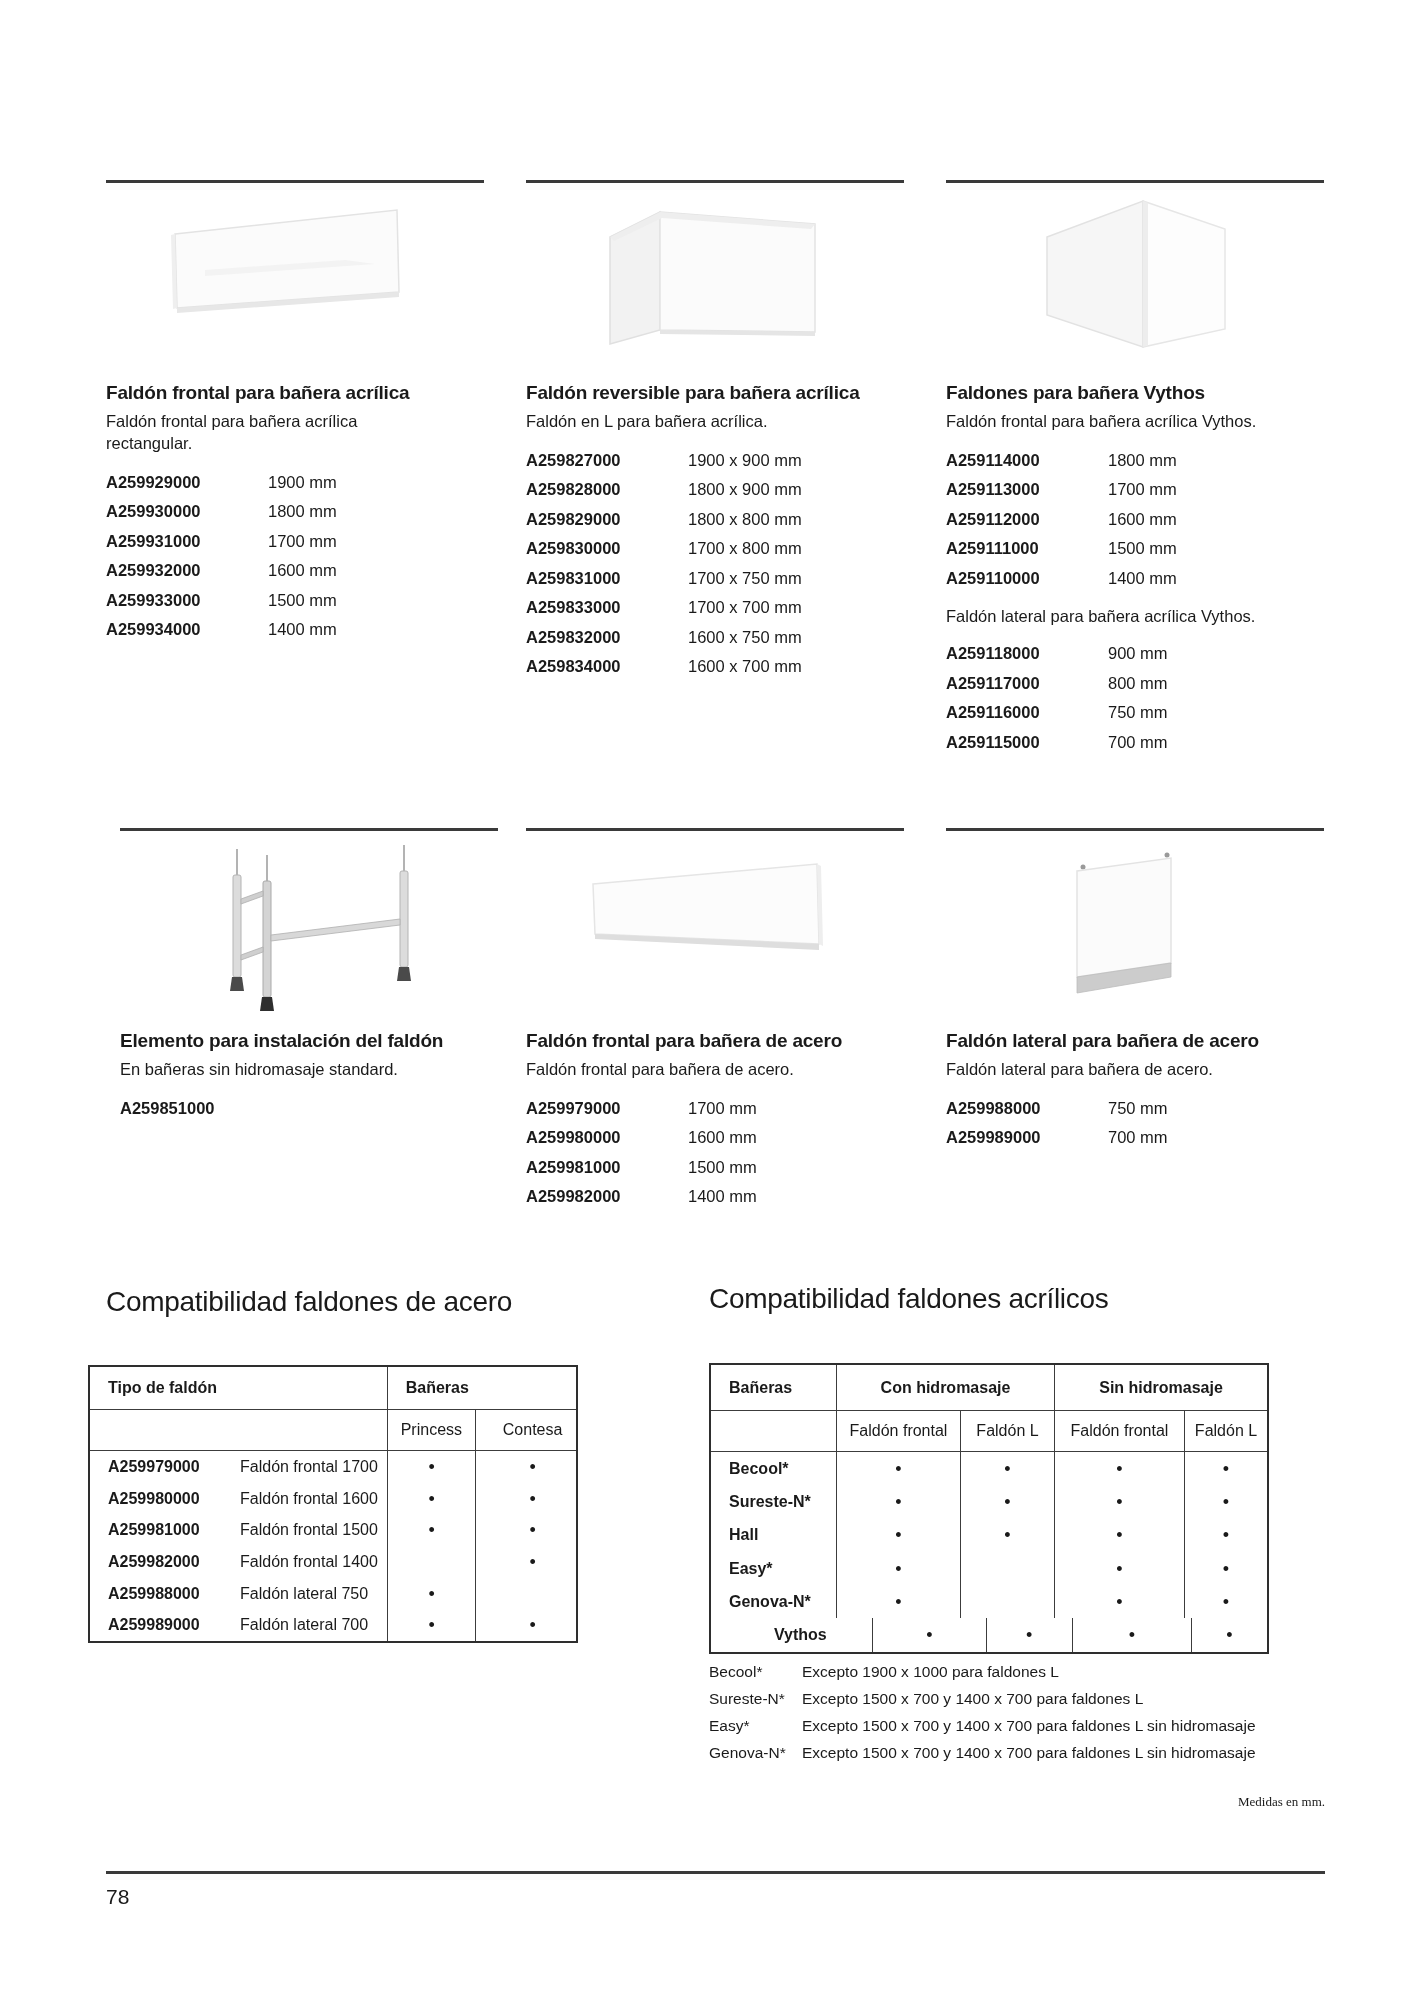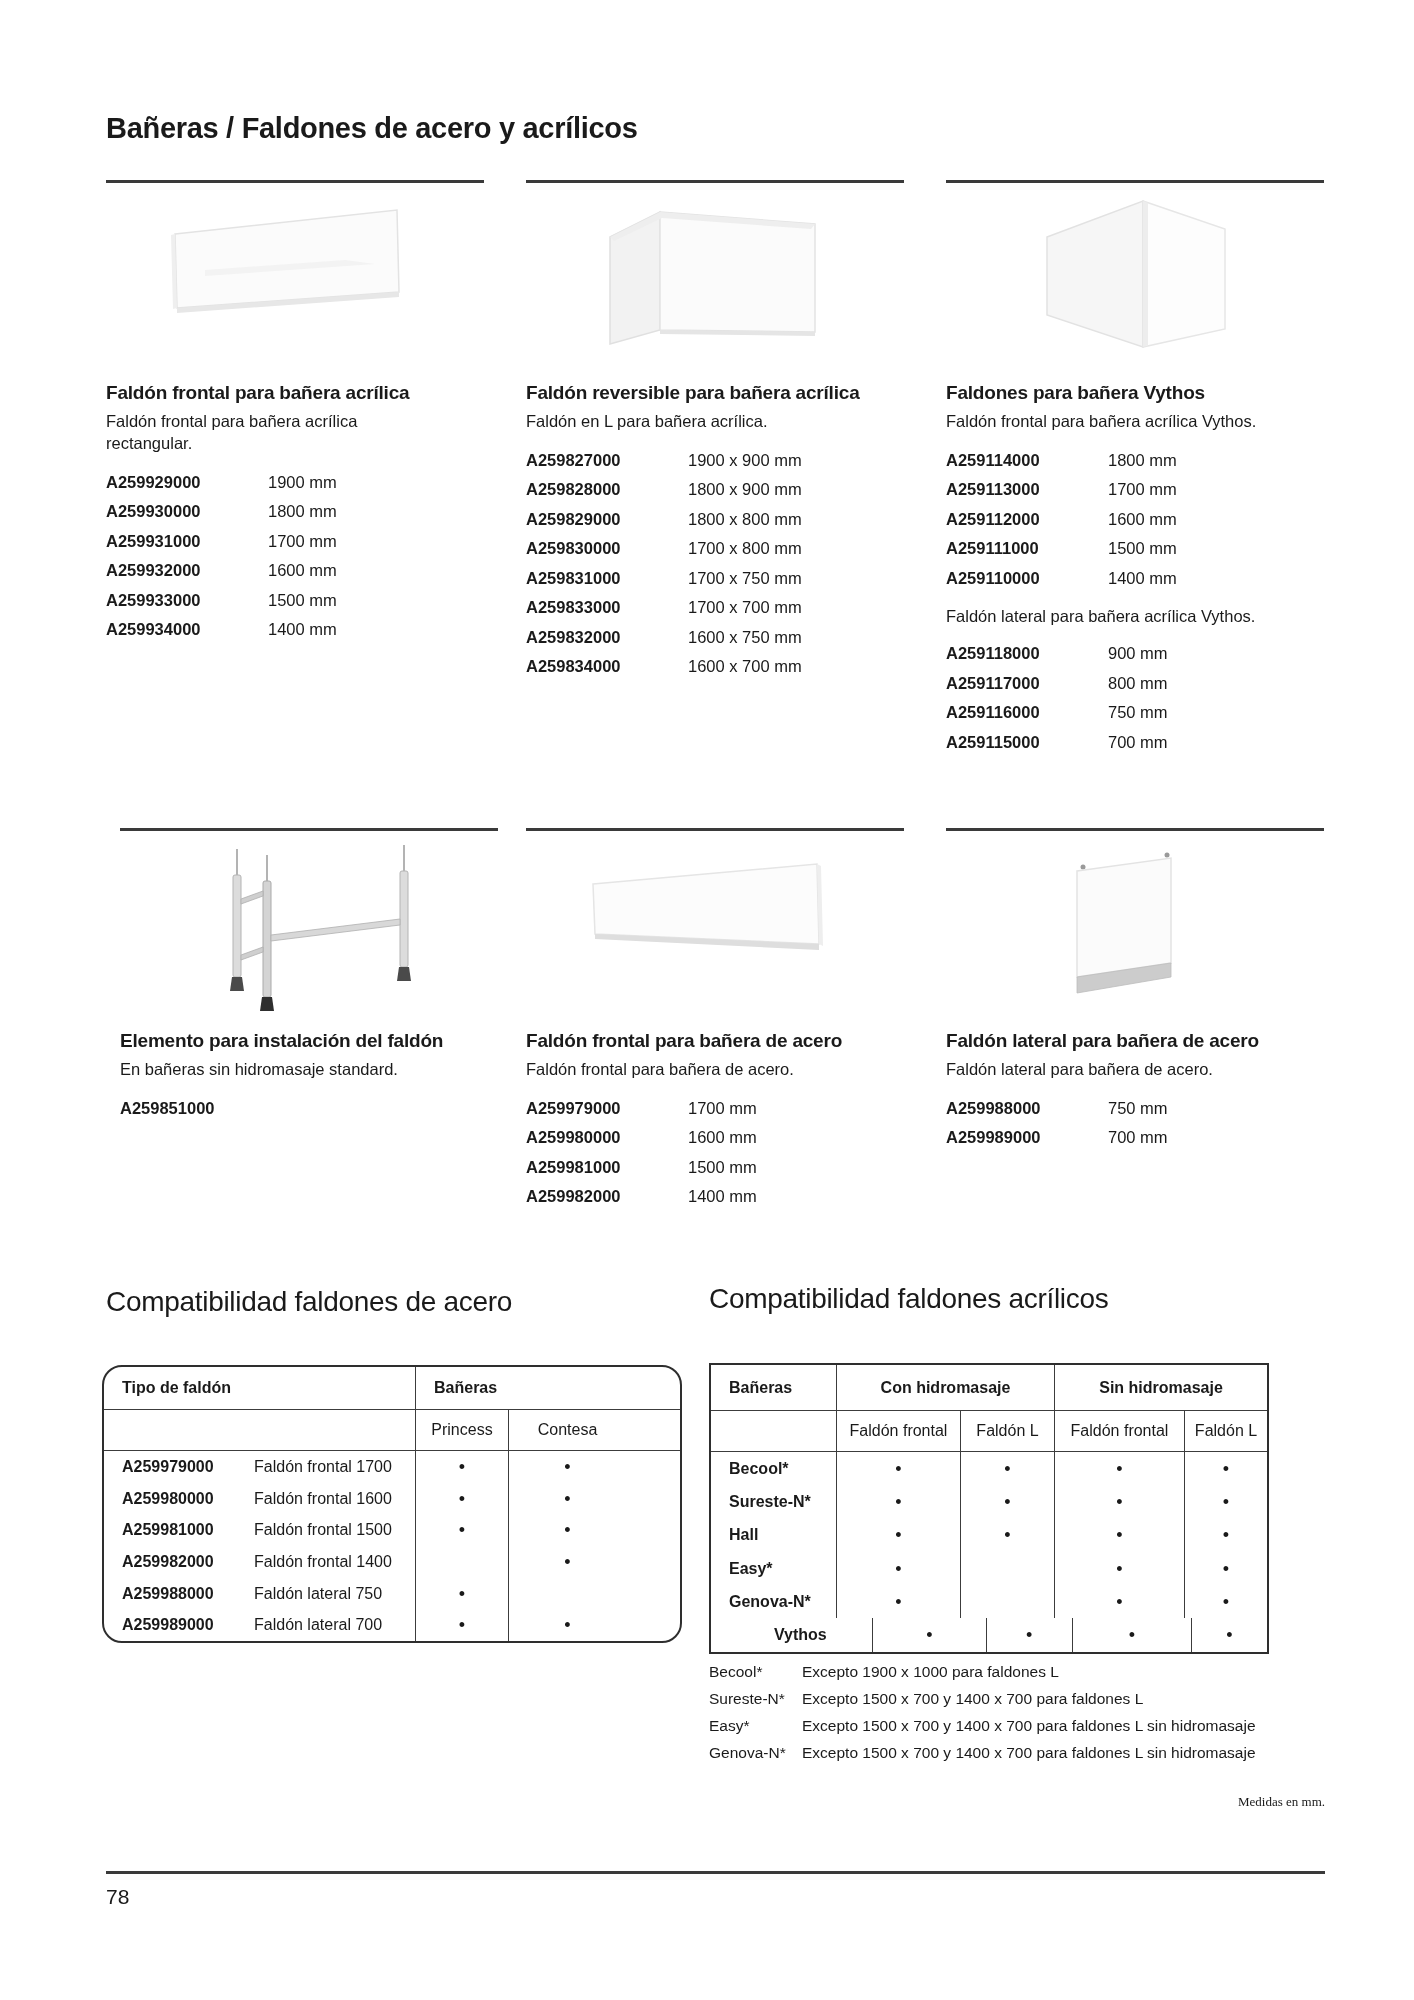--- a/index.html
+++ b/index.html
@@ -60,21 +60,20 @@
   .page-num{font-size:21px;font-weight:500;}
   .footer-note{font-size:13px;}
 
   svg{display:block;}
 </style>
 </head>
 <body>
 
 <div id="page">
 
-  <div class="abs page-title">Bañeras / Faldones de acero y acrílicos</div>
 
   <div class="abs pcol" style="left:106px;top:180px;">
     <div class="prule"></div>
     <div class="imgbox">
       <svg width="300" height="170" viewBox="0 0 300 170">
         <polygon points="30,42 252,18 254,100 32,116" fill="#fbfbfb" stroke="#e3e3e3" stroke-width="1.5"></polygon>
         <polygon points="26,43 30,42 32,116 28,117" fill="#efefef"></polygon>
         <polygon points="32,116 254,100 254,105 32,121" fill="#e7e7e7"></polygon>
         <path d="M60,78 L200,68 L230,72 L60,84 Z" fill="#f3f3f3"></path>
       </svg>
@@ -319,21 +318,21 @@
 
         <div class="prow">
           <span class="pcode">A259989000</span>
           <span class="psize">700 mm</span>
         </div>
       </div>
   </div>
 
   <div class="abs sec-title" style="left:106px;top:1286px;">Compatibilidad faldones de acero</div>
 
-  <div class="abs ctable" style="left:102px;top:1365px;width:580px;border-radius:20px;">
+  <div class="abs ctable" style="left:88px;top:1365px;width:490px;">
     <div class="trow hb" style="height:42px;">
       <div class="tcell st-c1 bold padl">Tipo de faldón</div>
       <div class="tcell bl bold padl" style="width:198px;">Bañeras</div>
     </div>
     <div class="trow hb" style="height:40px;">
       <div class="tcell st-c1"></div>
       <div class="tcell st-c2 bl cntr">Princess</div>
       <div class="tcell st-c3 bl cntr">Contesa</div>
     </div>
     <div>

